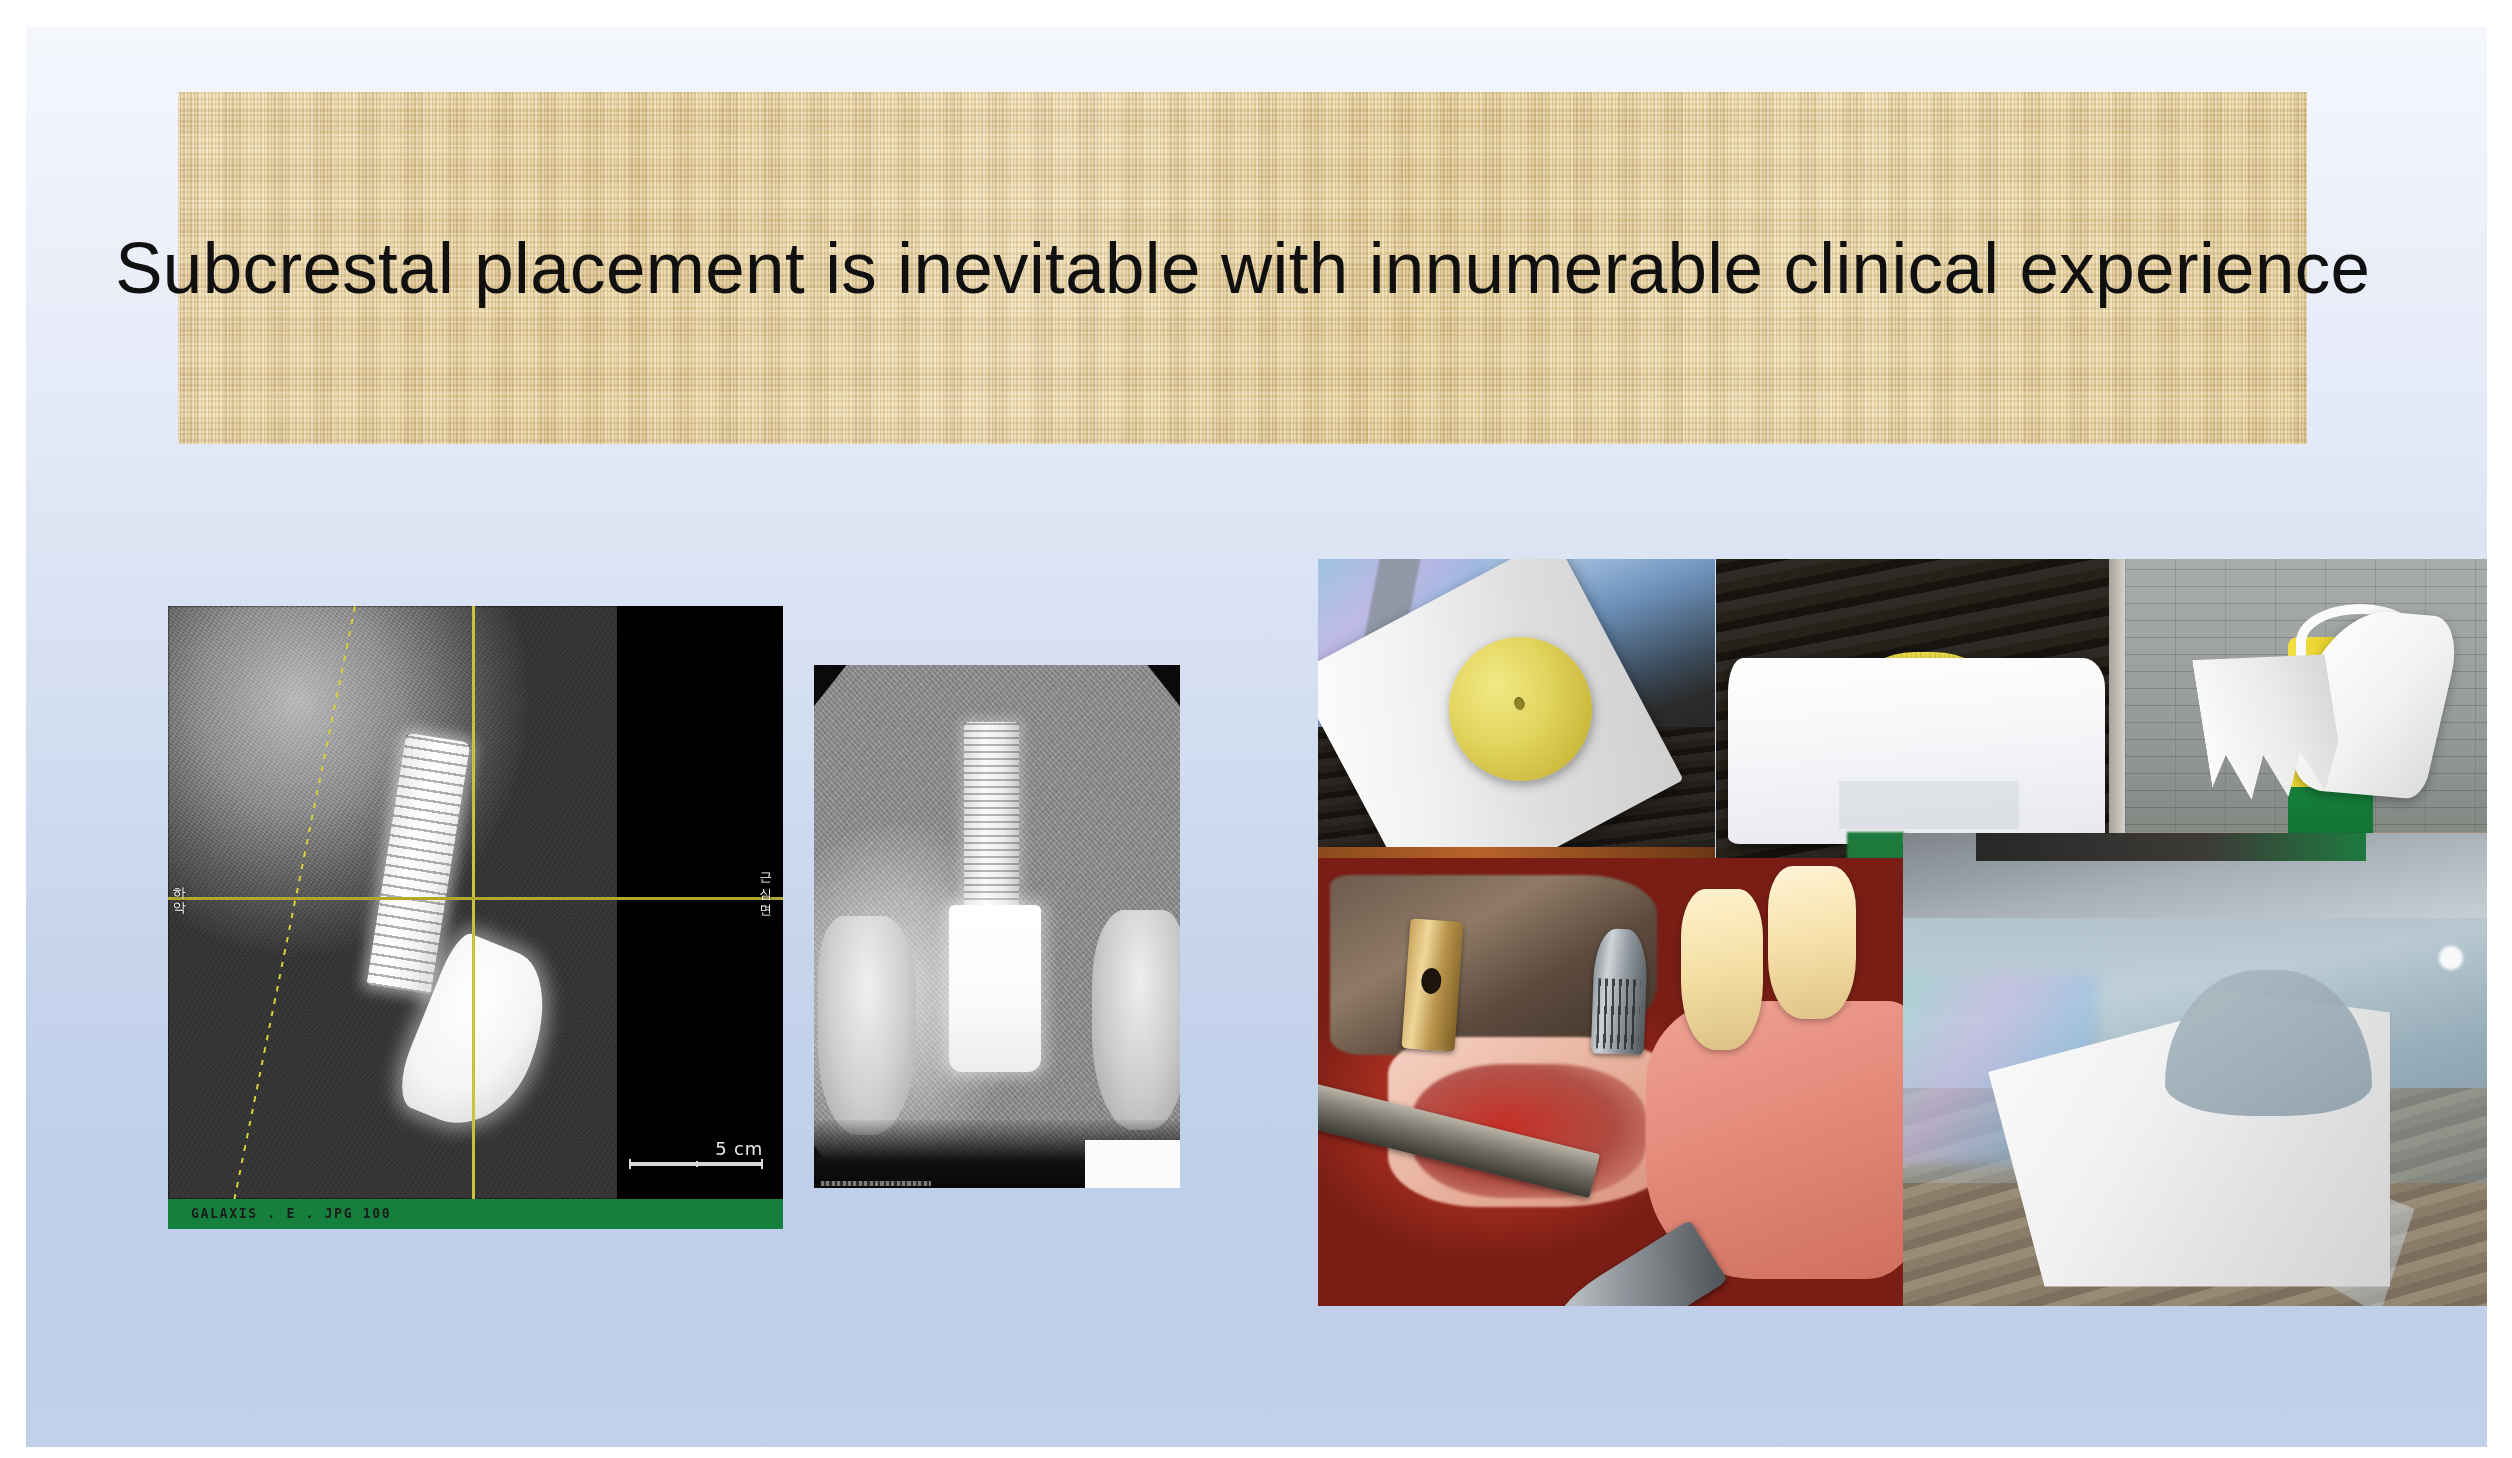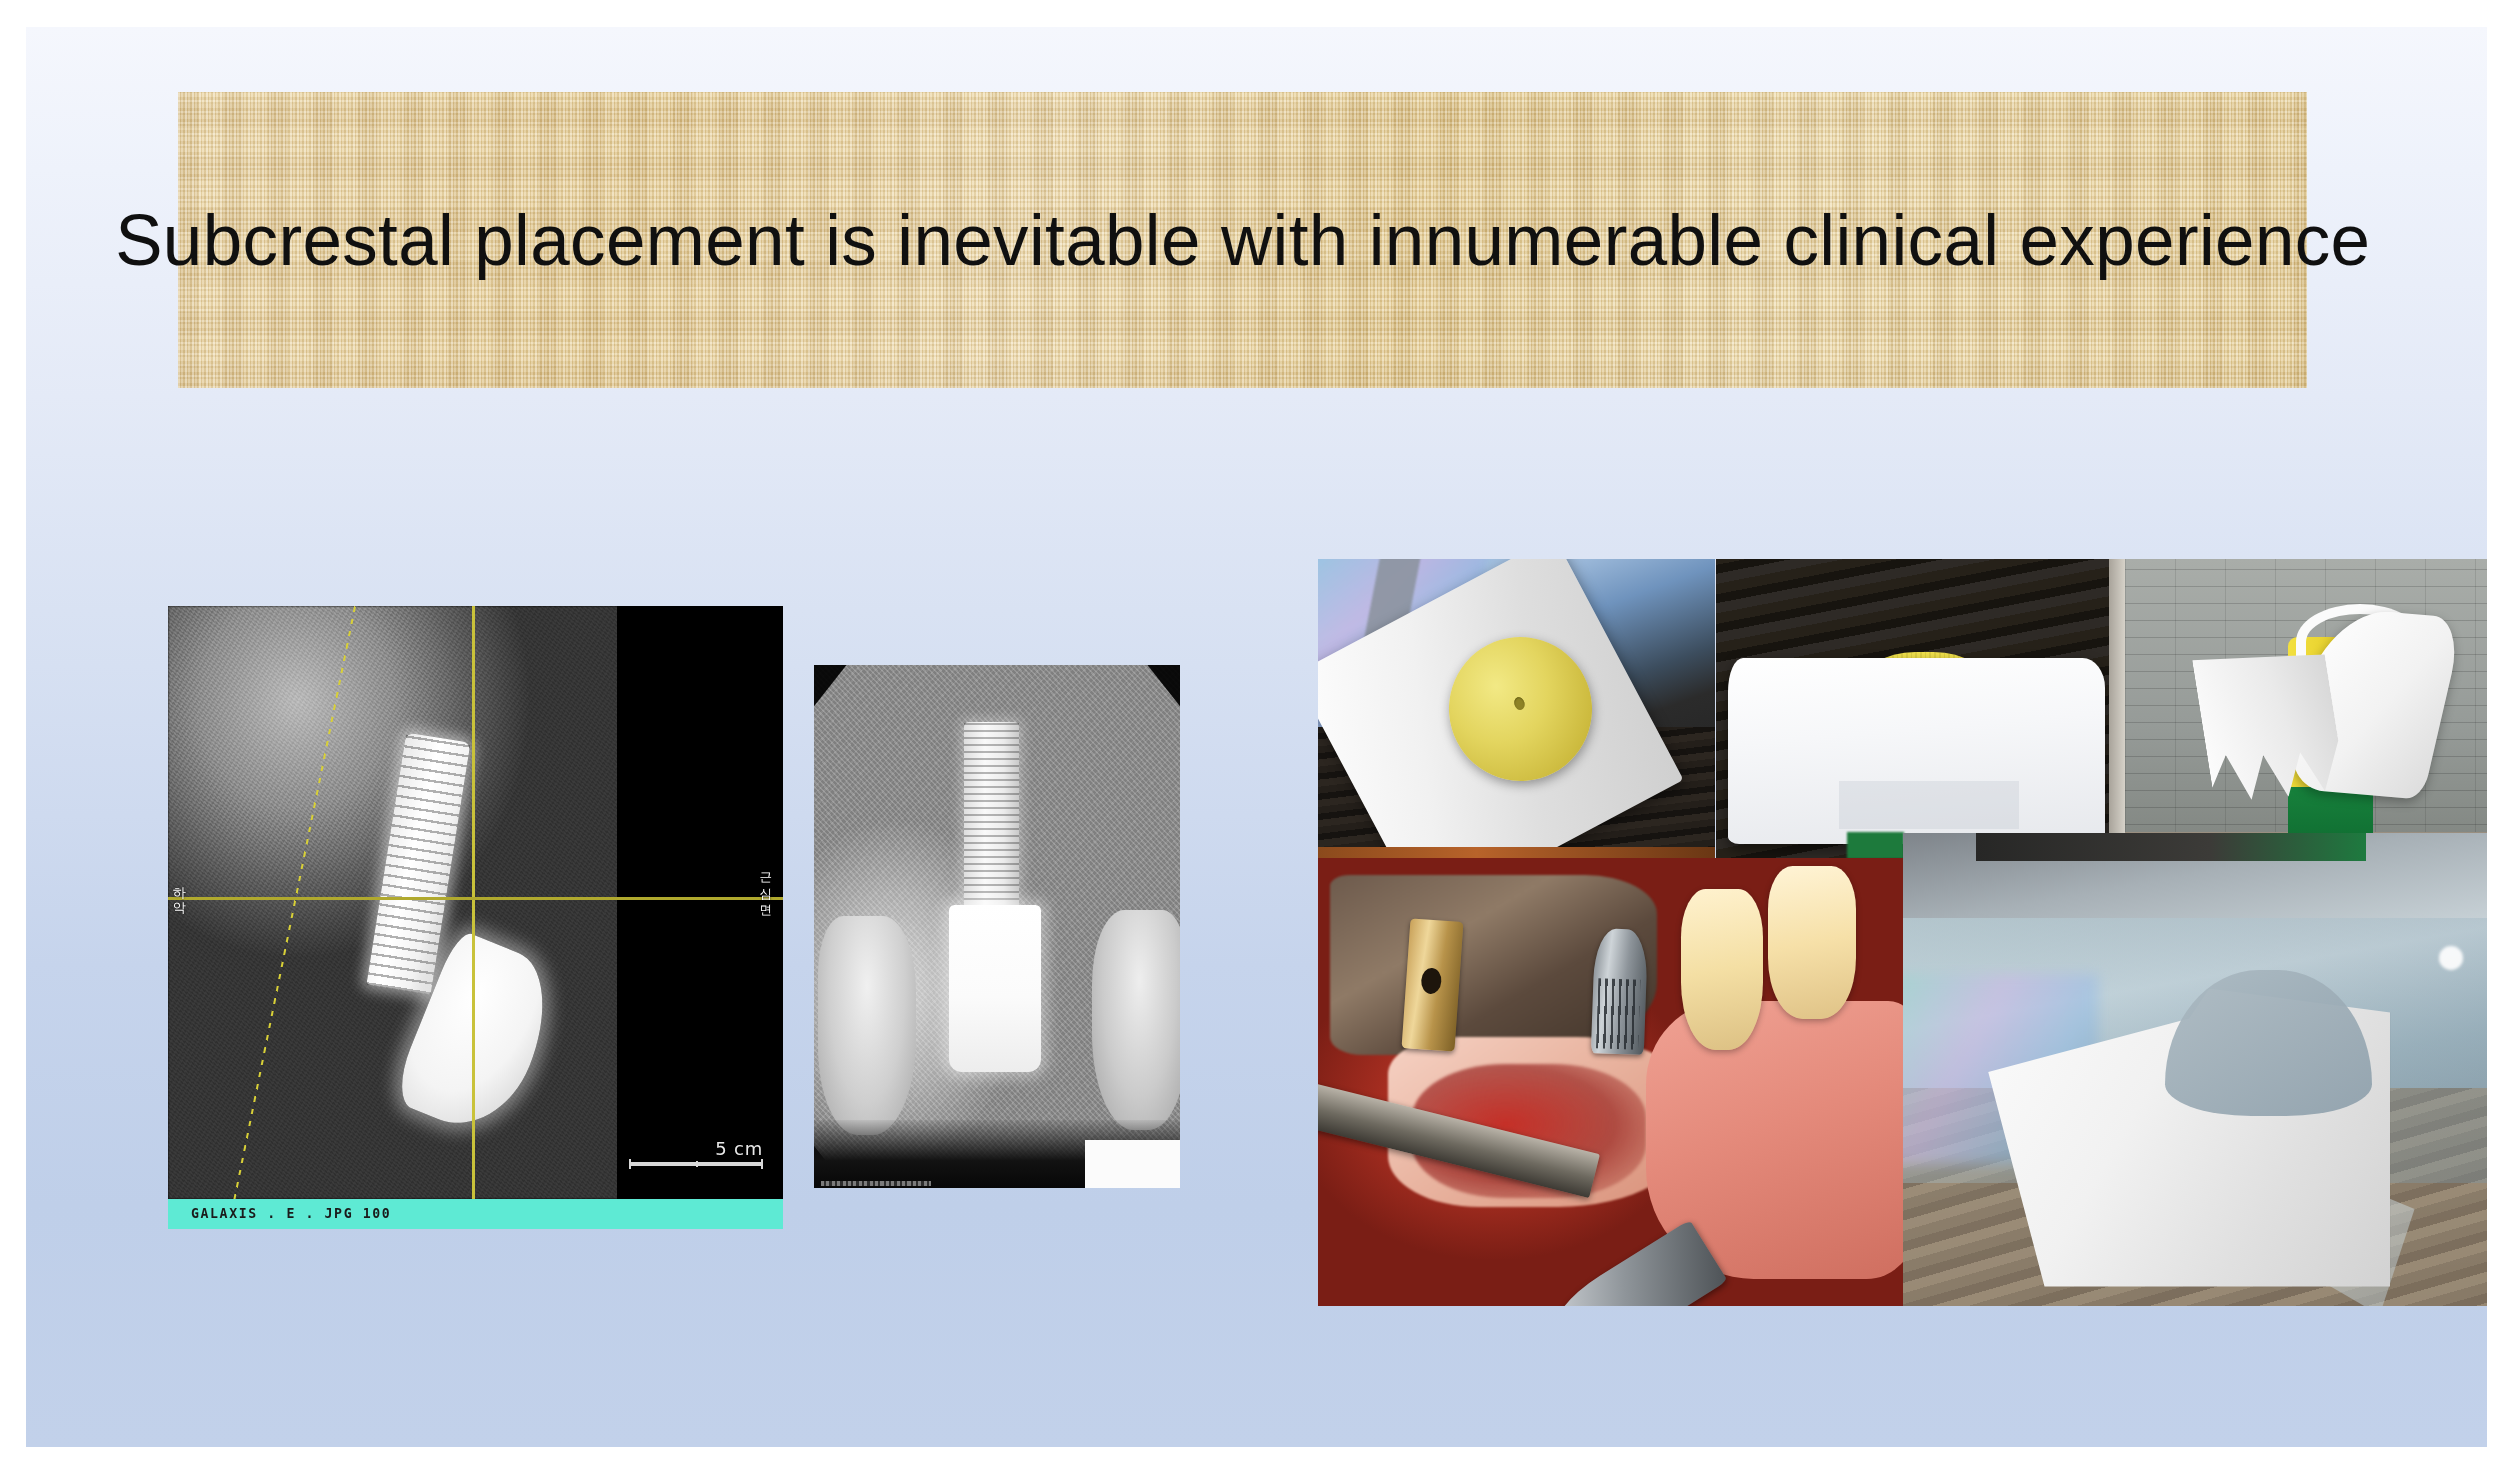--- a/index.html
+++ b/index.html
@@ -21,21 +21,21 @@
         #d6e0f2 45%,
         #c6d4ec 66%,
         #bfcfe9 83%,
         #c2d1ea 100%);
     overflow:hidden;
   }
 
   
   .title-band{
     position:absolute;left:152px;top:65px;
-    width:2129px;height:296px;
+    width:2129px;height:352px;
     background-color:#e7ce97;
     background-image:
       repeating-linear-gradient(90deg,
          rgba(255,255,255,.30) 0px, rgba(255,255,255,.30) 1.6px,
          rgba(170,134,70,.17) 1.6px, rgba(170,134,70,.17) 3.1px,
          rgba(255,255,255,.16) 3.1px, rgba(255,255,255,.16) 5.4px,
          rgba(150,116,56,.12) 5.4px, rgba(150,116,56,.12) 7px),
       repeating-linear-gradient(0deg,
          rgba(255,255,255,.20) 0px, rgba(255,255,255,.20) 2.3px,
          rgba(160,124,62,.13) 2.3px, rgba(160,124,62,.13) 4.7px,
@@ -113,21 +113,21 @@
   .ct-lbl-r{position:absolute;right:11px;top:44.5%;color:#fff;font-size:12.5px;line-height:16.3px;
     font-family:"DejaVu Sans", sans-serif;text-align:right;text-shadow:0 0 2.3px #000;}
   .ct-scale{position:absolute;right:20px;bottom:33px;width:134px;}
   .ct-scale-txt{color:#e9e9e9;font-size:18px;text-align:right;font-family:"DejaVu Sans", sans-serif;
      letter-spacing:0.8px;margin-bottom:3.1px;}
   .ct-scale-bar{position:relative;height:3.1px;background:#d8d8d8;}
   .ct-scale-bar:before,.ct-scale-bar:after{content:"";position:absolute;top:-3.1px;width:2.3px;height:9.3px;background:#d8d8d8;}
   .ct-scale-bar:before{left:0;} .ct-scale-bar:after{right:0;}
   .ct-scale-bar i{position:absolute;left:50%;top:-1.6px;width:2.3px;height:6.2px;background:#d8d8d8;}
   .ct-footer{
-    position:absolute;left:0;bottom:0;width:100%;height:30px;background:#5eead4;
+    position:absolute;left:0;bottom:0;width:100%;height:30px;background:#15803d;
     display:flex;align-items:center;
   }
   .ct-footer span{
     font-family:"DejaVu Sans Mono", monospace;font-size:13.2px;color:#1b1b1b;
     padding-left:23px;letter-spacing:1.6px;font-weight:700;
   }
 
   
   #pa{left:788px;top:638px;width:366px;height:523px;background:#0a0a0a;}
   .pa-film{

